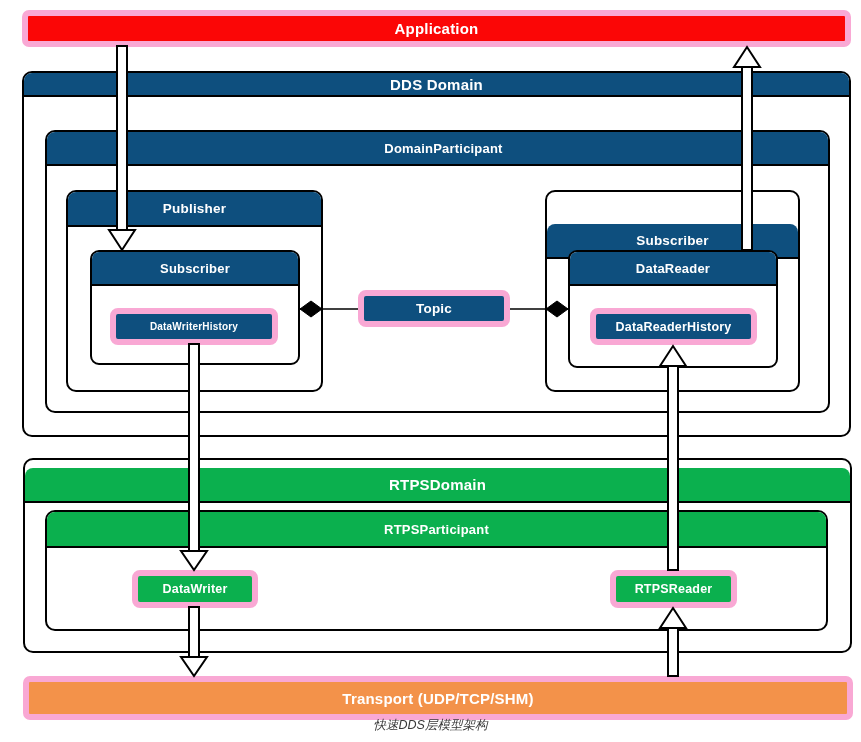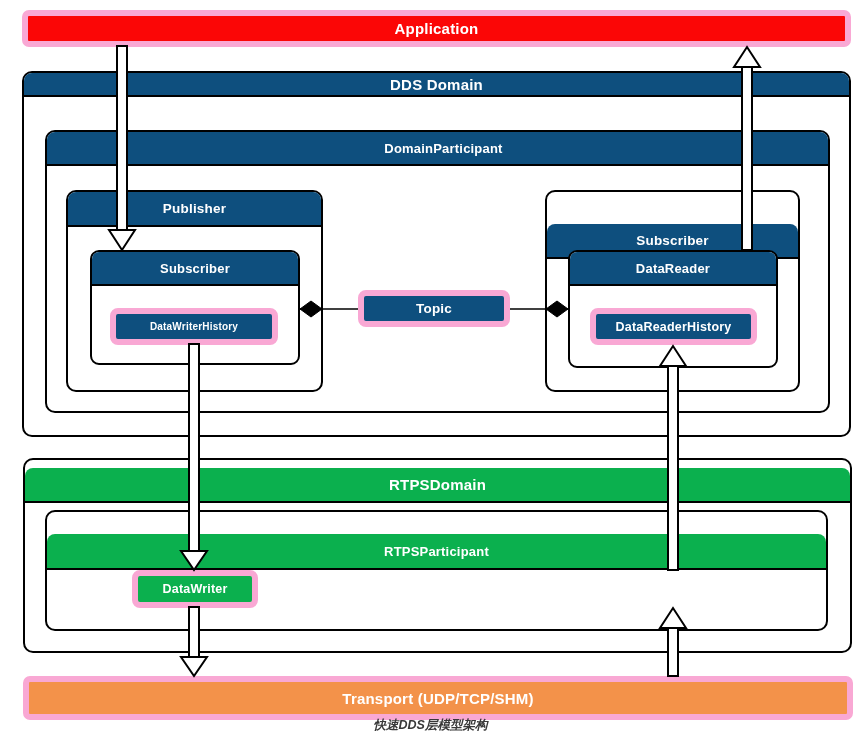--- a/index.html
+++ b/index.html
@@ -37,27 +37,27 @@
   #data-writer        { left:90px;  top:250px; width:210px; height:115px; border-radius:9px; }
   #data-writer .hdr   { height:34px; font-size:13px; border-radius:7px 7px 0 0; }
   #data-reader        { left:568px; top:250px; width:210px; height:118px; border-radius:9px; }
   #data-reader .hdr   { height:34px; font-size:13px; border-radius:7px 7px 0 0; }
   #data-writer-history{ left:110px; top:308px; width:168px; height:37px; font-size:10px; }
   #data-reader-history{ left:590px; top:308px; width:167px; height:37px; font-size:12.5px; }
   #topic              { left:358px; top:290px; width:152px; height:37px; font-size:13.5px; }
   #rtps-domain        { left:23px;  top:458px; width:829px; height:195px; }
   #rtps-domain .hdr   { height:35px; font-size:15px;margin-top:8px; }
   #rtps-participant   { left:45px;  top:510px; width:783px; height:121px; }
-  #rtps-participant .hdr { height:36px; font-size:13px;margin-top:22px; }
+  #rtps-participant .hdr { height:36px; font-size:13px; }
   #rtps-writer        { left:132px; top:570px; width:126px; height:38px; font-size:12.5px; }
   #rtps-reader        { left:610px; top:570px; width:127px; height:38px; font-size:12.5px; }
   #transport          { left:23px;  top:676px; width:830px; height:44px; border-radius:7px; font-size:15px; }
   #caption {
     left:0; top:717px; width:861px; text-align:center;
-    font-style:italic; font-size:12.5px; color:#383838;font-weight:bold;
+    font-style:italic; font-size:12.5px; color:#383838;
   }
   #edge-overlay { position:absolute; left:0; top:0; width:861px; height:742px; pointer-events:none; }
   .pipe    { fill:#ffffff; stroke:#000000; stroke-width:2; }
   .thinline{ stroke:#000000; stroke-width:1.6; }
   .diamond { fill:#000000; stroke:#000000; stroke-width:1; }
 </style>
 </head>
 <body>
 
 <div class="canvas">
@@ -92,20 +92,21 @@
 
   <div class="box container" id="rtps-domain">
     <div class="hdr green">RTPSDomain</div>
   </div>
 
   <div class="box container" id="rtps-participant">
     <div class="hdr green">RTPSParticipant</div>
   </div>
 
   <div class="box leaf green" id="rtps-writer">DataWriter</div>
+  <div class="box leaf green" id="rtps-reader">RTPSReader</div>
 
   <div class="box leaf red" id="app-bar">Application</div>
   <div class="box leaf orange" id="transport">Transport (UDP/TCP/SHM)</div>
 
   <div class="box" id="caption">快速DDS层模型架构</div>
 
   <svg id="edge-overlay" viewBox="0 0 861 742" xmlns="http://www.w3.org/2000/svg">
 
     <g>
       <rect class="pipe" x="117" y="46" width="10" height="187"></rect>

